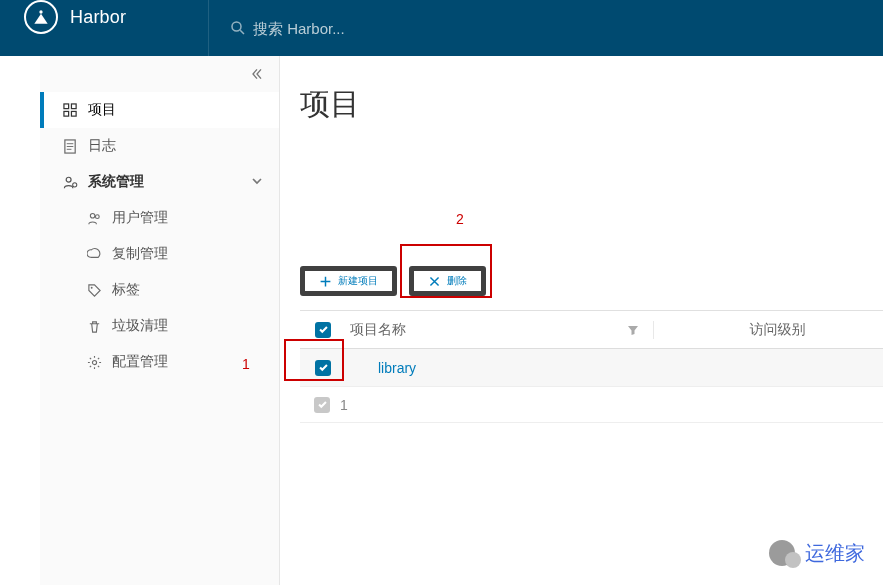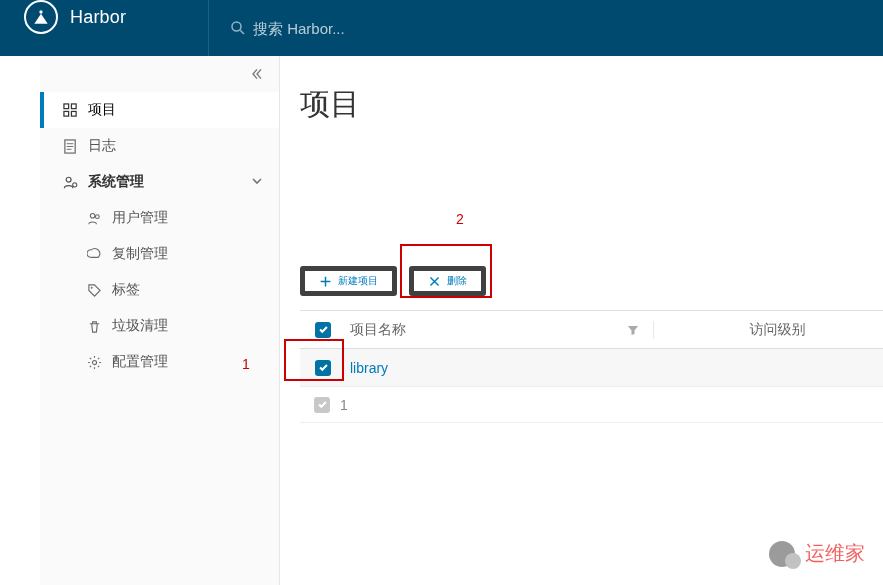--- a/index.html
+++ b/index.html
@@ -135,21 +135,21 @@
     position: absolute;
     left: 20px; right: 0; top: 254px;
     border-top: 1px solid #e0e0e0;
   }
   .row {
     display: flex; align-items: center;
     height: 38px;
     border-bottom: 1px solid #eee;
   }
   .row.header-row { border-bottom: 1px solid #ddd; color:#666; }
-  .row.data-row { background:#f7f7f7; }
+  .row.data-row { background:#f7f7f7;gap:28px; }
   .cell-check { width: 46px; display:flex; justify-content:center; }
   .cell-name { flex: 1; padding-left: 4px; display:flex; align-items:flex-end; gap:8px; }
   .cell-access { width: 230px; padding-left: 18px; border-left: 1px solid #e8e8e8; text-align: center; }
   .filter-icon { margin-left:auto; margin-right:14px; color:#aaa; }
   .filter-icon svg { width:12px; height:12px; }
 
   .chk {
     width: 16px; height: 16px; border-radius: 3px;
     display:flex; align-items:center; justify-content:center;
   }
@@ -163,22 +163,22 @@
   .footer-row {
     display:flex; align-items:center; height:36px;
     padding-left: 14px; gap:10px; color:#888;
     border-bottom: 1px solid #eee;
   }
 
   
   .watermark {
     position: absolute;
     right: 18px; bottom: 18px;
-    display:flex; align-items:center; gap:10px;
-    color:#ef4444; font-size: 20px;
+    display:flex; align-items:flex-start; gap:10px;
+    color:#1d4ed8; font-size: 20px;
     opacity: .85;
   }
   .wm-icon { width:26px; height:26px; background:#8a8a8a; border-radius:50%; position:relative; }
   .wm-icon::after {
     content:""; position:absolute; right:-6px; bottom:-2px;
     width:16px; height:16px; background:#b8b8b8; border-radius:50%;
   }
 </style>
 </head>
 <body>

